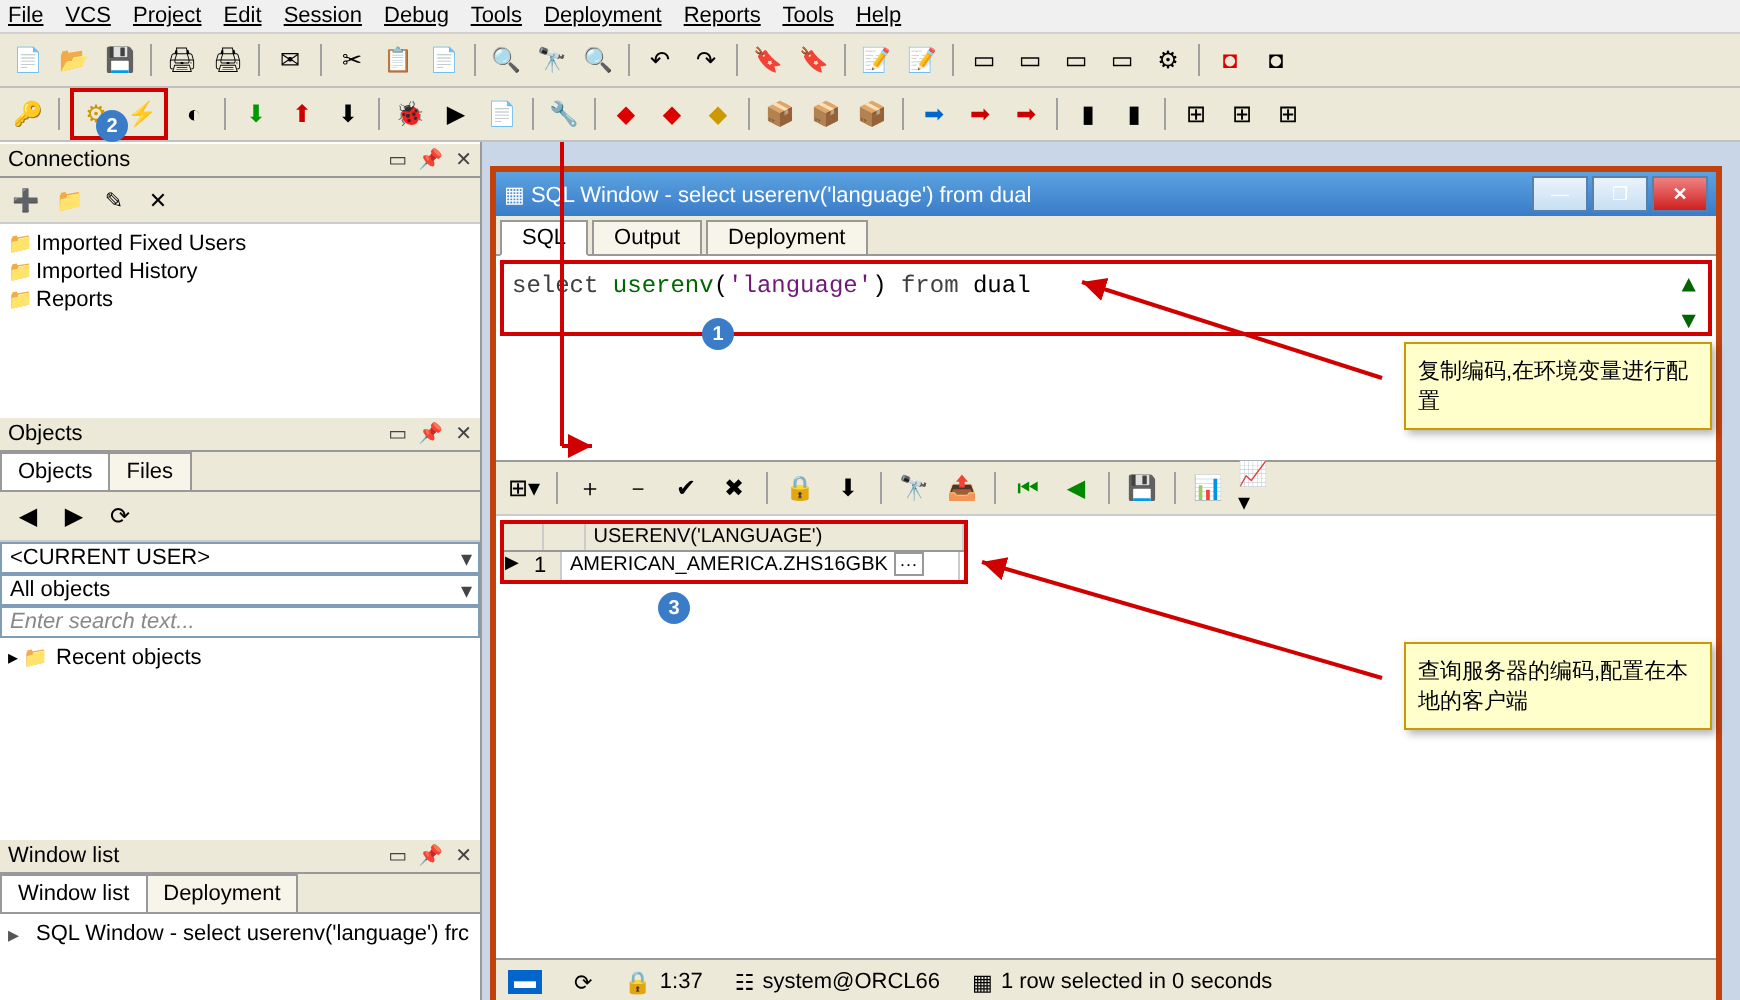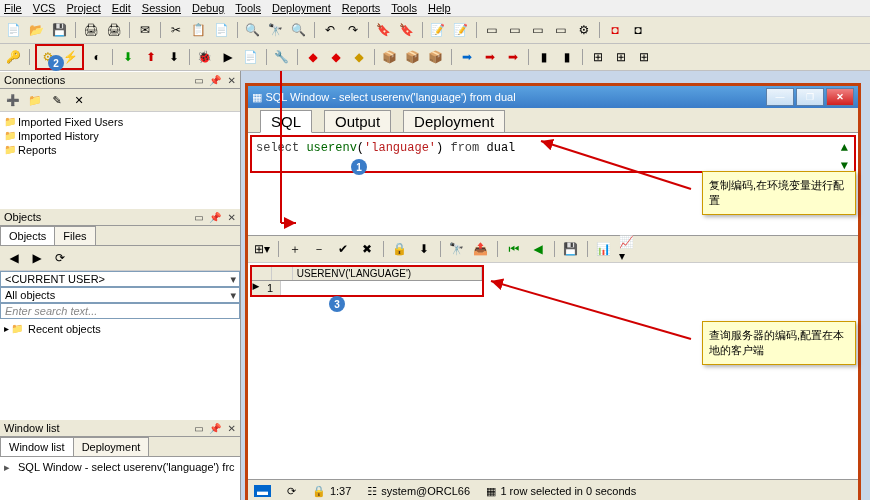--- a/index.html
+++ b/index.html
@@ -32,26 +32,26 @@
 .winlist-body{background:#fff;padding:3px 4px;font-size:11px;height:40px;overflow:hidden}
 .winlist-body .item{padding:1px 0 1px 14px;position:relative;white-space:nowrap;overflow:hidden}
 .winlist-body .item::before{content:"▸";position:absolute;left:0;color:#555}
 .right{flex:1;position:relative;background:#c8d6e8}
 .sqlwin{position:absolute;left:4px;top:12px;width:610px;height:416px;border:3px solid #c2410c;background:#fff;display:flex;flex-direction:column}
 .sqlwin-title{background:linear-gradient(to bottom,#5aa2e0,#3a7cc8);color:#fff;padding:2px 4px;display:flex;align-items:center;justify-content:space-between;font-size:11px}
 .winbtns{display:flex;gap:2px}
 .winbtn{width:26px;height:16px;background:linear-gradient(to bottom,#eaf3fb,#c8dff3);border:1px solid #5a7fa8;display:flex;align-items:center;justify-content:center;font-size:9px;cursor:pointer}
 .winbtn.close{background:linear-gradient(to bottom,#f08080,#d02020);color:#fff;font-weight:bold}
 .sql-tabs{display:flex;background:#ece9d8;border-bottom:1px solid #999;padding-top:2px}
-.sql-tab{padding:2px 10px;border:1px solid #999;border-bottom:none;background:#f7f4ea;margin-left:12px;font-size:15px;cursor:pointer}
+.sql-tab{padding:2px 10px;border:1px solid #999;border-bottom:none;background:#f7f4ea;margin-left:2px;font-size:11px;cursor:pointer}
 .sql-tab.active{background:#fff;border-bottom:1px solid #fff;margin-bottom:-1px}
 .sql-editor{background:#fff;padding:4px;font-family:"Courier New",monospace;font-size:12px;border:2px solid #d00000;margin:2px;height:26px;position:relative}
 .kw{color:#404040}
 .func{color:#006600}
-.str{color:#b91c1c}
+.str{color:#701a75}
 .result-tb{background:#ece9d8;padding:3px 4px;display:flex;gap:4px;align-items:center;border-top:1px solid #999;border-bottom:1px solid #ccc;margin-top:60px}
 .result-grid{border:2px solid #d00000;margin:2px;width:230px}
 .grid-hdr{display:flex;background:#ece9d8;border-bottom:1px solid #999}
 .grid-cell{padding:1px 4px;font-size:11px;border-right:1px solid #ccc}
 .grid-cell.rownum{width:12px;text-align:center;background:#ece9d8}
 .grid-cell.h{width:190px;font-size:10px}
 .grid-row{display:flex;background:#fff}
 .grid-row .ptr{width:8px;background:#ece9d8;text-align:center;font-size:9px}
 .status{background:#ece9d8;border-top:1px solid #999;padding:2px 6px;display:flex;gap:16px;font-size:11px;align-items:center;position:absolute;bottom:0;left:0;right:0;height:18px}
 .status .seg{display:flex;gap:4px;align-items:center}
@@ -267,20 +267,21 @@
 
       <div class="result-grid">
         <div class="grid-hdr">
           <div class="grid-cell rownum"></div>
           <div class="grid-cell rownum"></div>
           <div class="grid-cell h">USERENV('LANGUAGE')</div>
         </div>
         <div class="grid-row">
           <div class="ptr">▶</div>
           <div class="grid-cell rownum">1</div>
+          <div class="grid-cell h"><span>AMERICAN_AMERICA.ZHS16GBK</span> <span style="border:1px solid #999;padding:0 2px;font-size:9px">···</span></div>
         </div>
       </div>
 
       <div class="status">
         <span class="seg">
             <span style="background:#06c;color:#fff;padding:0 3px">▬</span>
           </span>
         <span class="seg">
             <span>⟳</span>
           </span>

